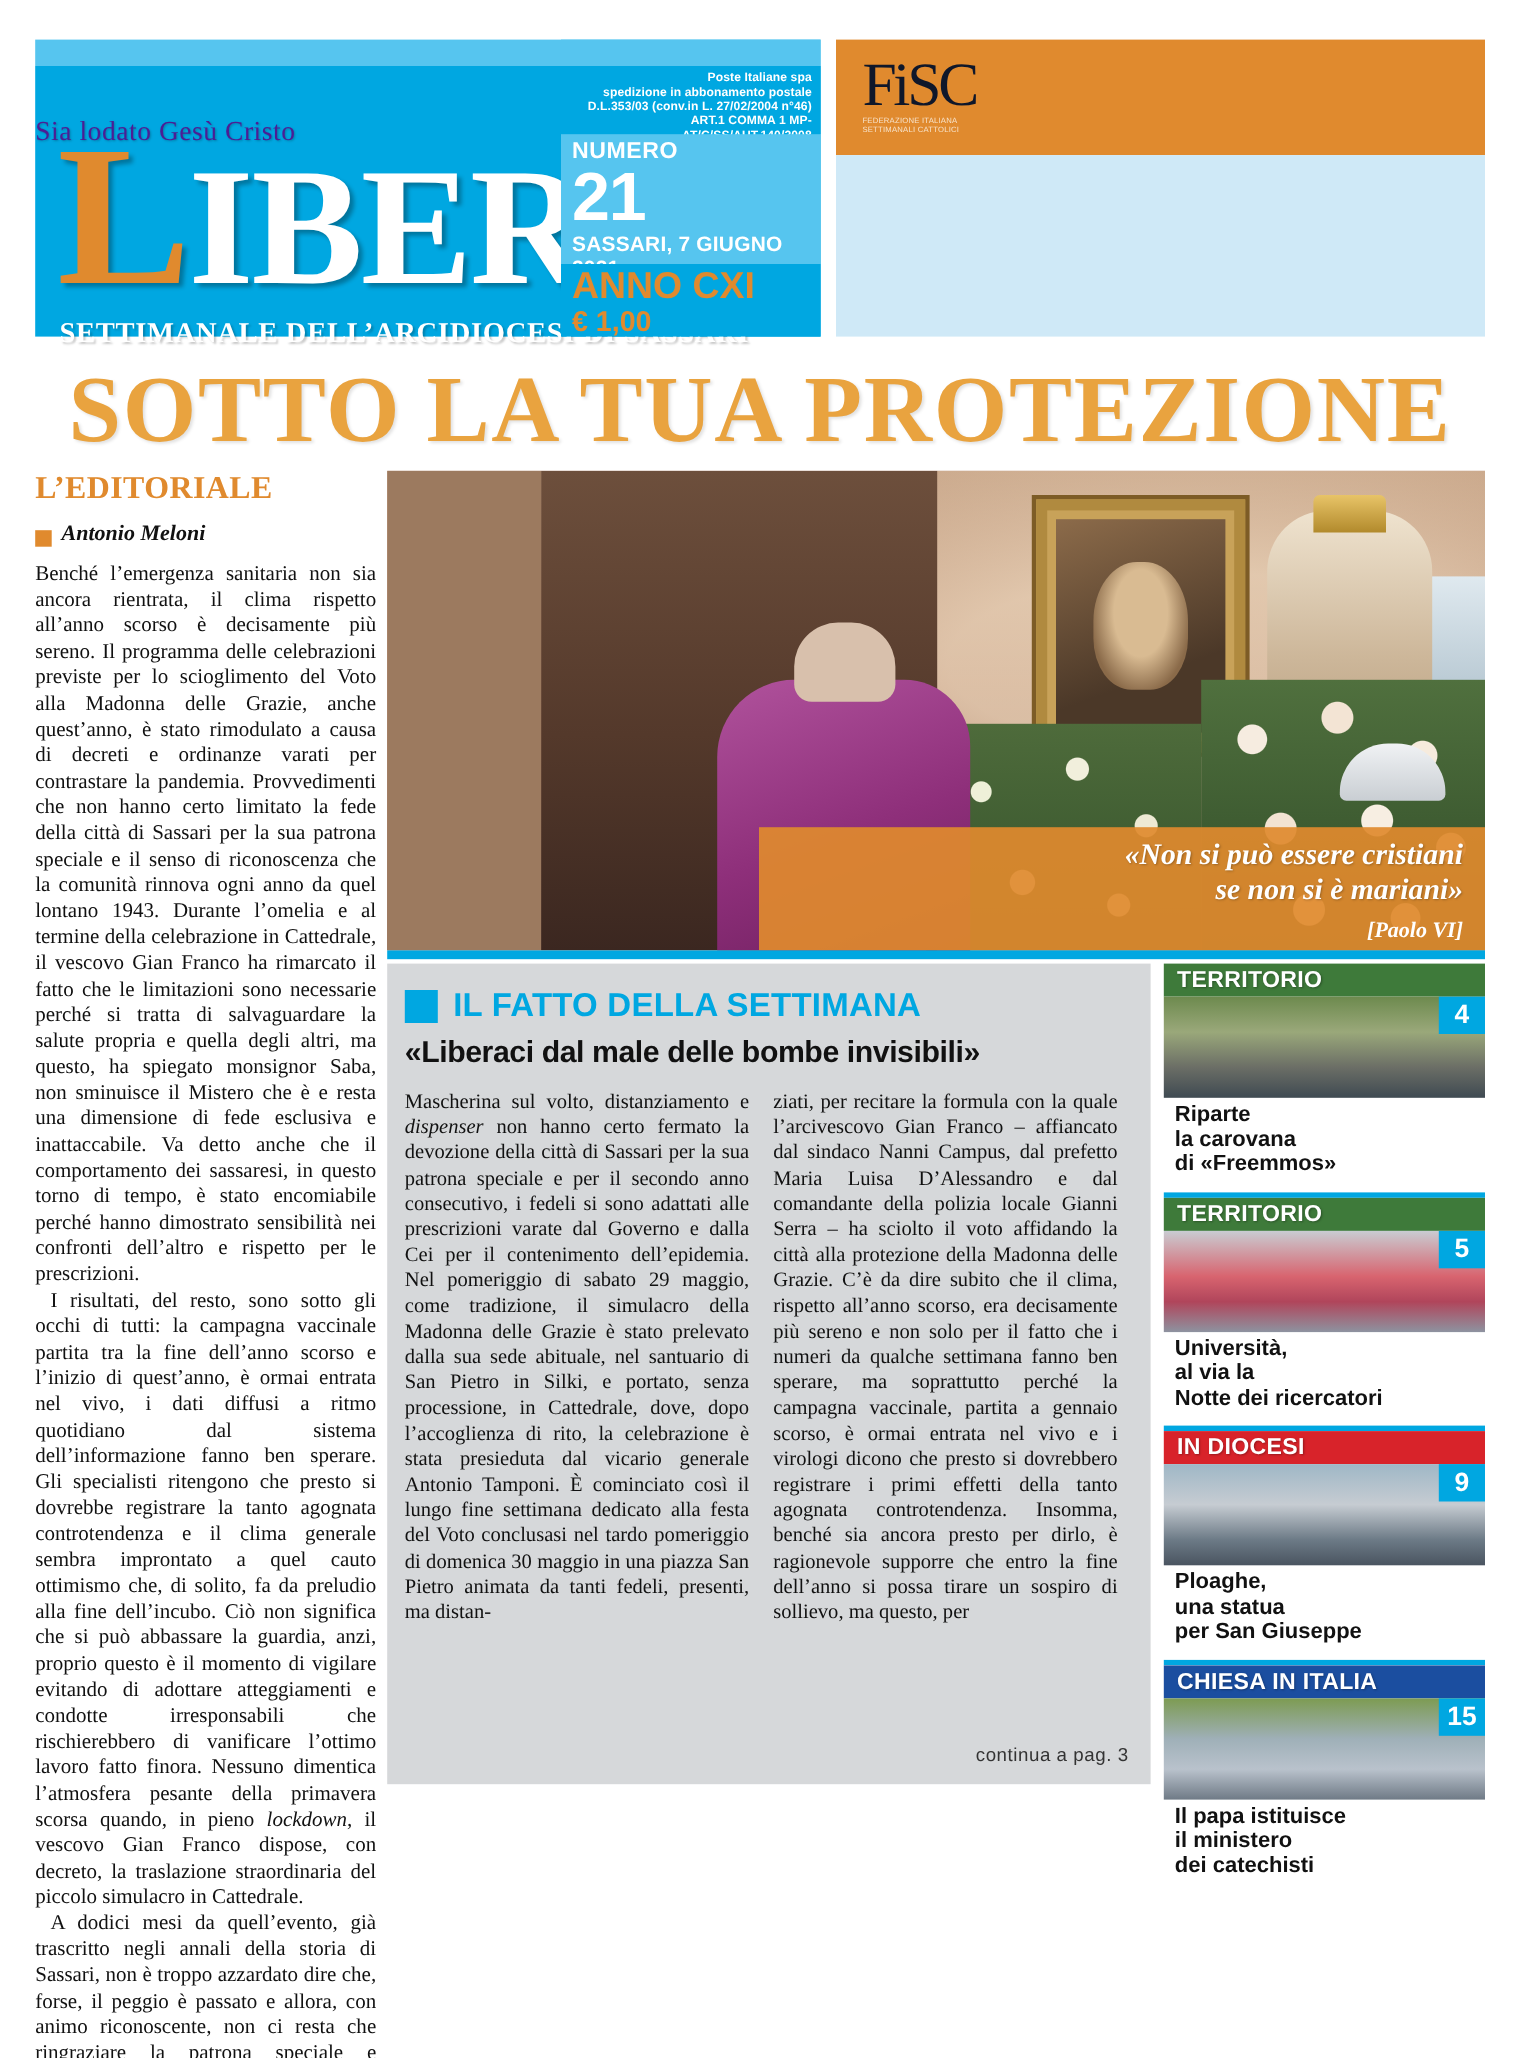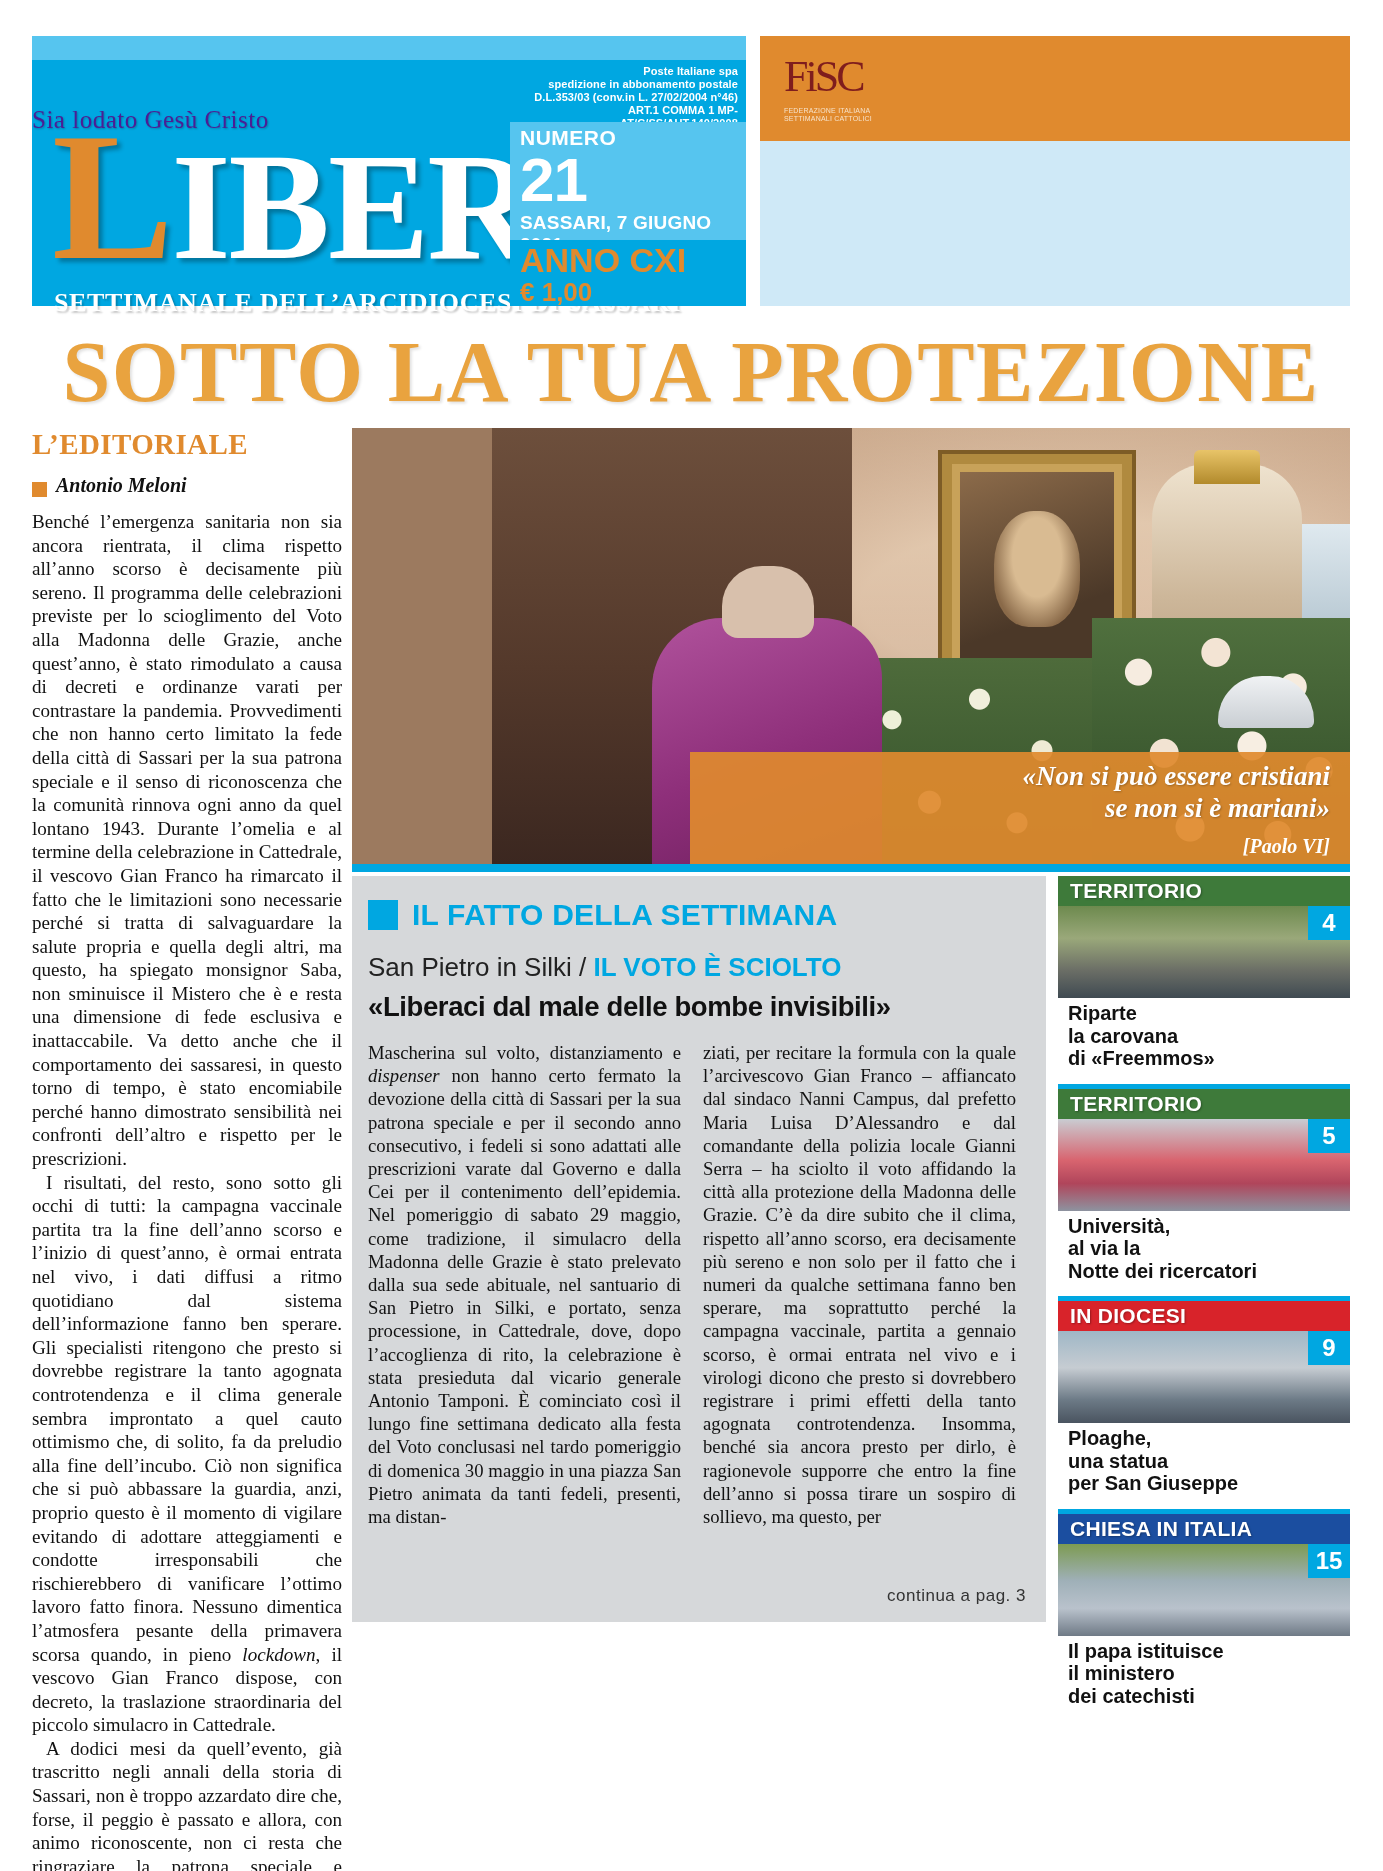--- a/index.html
+++ b/index.html
@@ -63,21 +63,21 @@
   }
   .mh-anno { font-family: "Liberation Sans", sans-serif; font-weight: bold; font-size: 34px; line-height: 36px; padding-top: 2px;}
   .mh-price { font-family: "Liberation Sans", sans-serif; font-weight: bold; font-size: 26px; line-height: 28px;}
 
   
   .mh-right { position: absolute; left: 728px; top: 0; width: 590px; height: 270px; }
   .mh-orange { position: absolute; left: 0; top: 0; width: 590px; height: 105px; background: #e08a2e; }
   .mh-palebox { position: absolute; left: 0; top: 105px; width: 590px; height: 165px; background: #cfe9f7; }
   .fisc { position: absolute; left: 24px; top: 12px; width: 100px; height: 86px; }
   .fisc-glyph {
-    font-family: "Liberation Serif", serif; font-size: 44px; color: #7f1d1d;
+    font-family: "Liberation Serif", serif; font-size: 56px; color: #0f172a;
     letter-spacing: -3px; line-height: 58px; font-weight: normal;
   }
   .fisc-cap {
     font-family: "Liberation Sans", sans-serif; font-size: 7px; color: #f7e2c9;
     line-height: 8px; letter-spacing: .2px; margin-top: 1px;
   }
   .mh-found {
     position: absolute; left: 136px; top: 22px; width: 440px;
     font-family: "Liberation Serif", serif; font-style: italic; font-weight: bold;
     color: #ffffff; font-size: 25px; line-height: 31px;
@@ -319,21 +319,20 @@
       <div class="ph-attr">[Paolo VI]</div>
     </div>
   </div>
   <div class="photo-bluebar"></div>
 
   <div class="fatto">
     <div class="fatto-head">
       <span class="fatto-sq"></span>
       <span class="fatto-title">IL FATTO DELLA SETTIMANA</span>
     </div>
-    <div class="fatto-occhiello"><span>San Pietro in Silki / </span><span class="hl">IL VOTO È SCIOLTO</span></div>
     <div class="fatto-headline">«Liberaci dal male delle bombe invisibili»</div>
     <div class="fatto-cols">
       <div class="fatto-col">Mascherina sul volto, distanziamento e <em>dispenser</em> non hanno certo fermato la devozione della città di Sassari per la sua patrona speciale e per il secondo anno consecutivo, i fedeli si sono adattati alle prescrizioni varate dal Governo e dalla Cei per il contenimento dell’epidemia. Nel pomeriggio di sabato 29 maggio, come tradizione, il simulacro della Madonna delle Grazie è stato prelevato dalla sua sede abituale, nel santuario di San Pietro in Silki, e portato, senza processione, in Cattedrale, dove, dopo l’accoglienza di rito, la celebrazione è stata presieduta dal vicario generale Antonio Tamponi. È cominciato così il lungo fine settimana dedicato alla festa del Voto conclusasi nel tardo pomeriggio di domenica 30 maggio in una piazza San Pietro animata da tanti fedeli, presenti, ma distan-</div>
       <div class="fatto-col">ziati, per recitare la formula con la quale l’arcivescovo Gian Franco – affiancato dal sindaco Nanni Campus, dal prefetto Maria Luisa D’Alessandro e dal comandante della polizia locale Gianni Serra – ha sciolto il voto affidando la città alla protezione della Madonna delle Grazie. C’è da dire subito che il clima, rispetto all’anno scorso, era decisamente più sereno e non solo per il fatto che i numeri da qualche settimana fanno ben sperare, ma soprattutto perché la campagna vaccinale, partita a gennaio scorso, è ormai entrata nel vivo e i virologi dicono che presto si dovrebbero registrare i primi effetti della tanto agognata controtendenza. Insomma, benché sia ancora presto per dirlo, è ragionevole supporre che entro la fine dell’anno si possa tirare un sospiro di sollievo, ma questo, per</div>
     </div>
     <div class="fatto-cont">continua a pag. 3</div>
   </div>
 
   <div class="sidebar">
 

